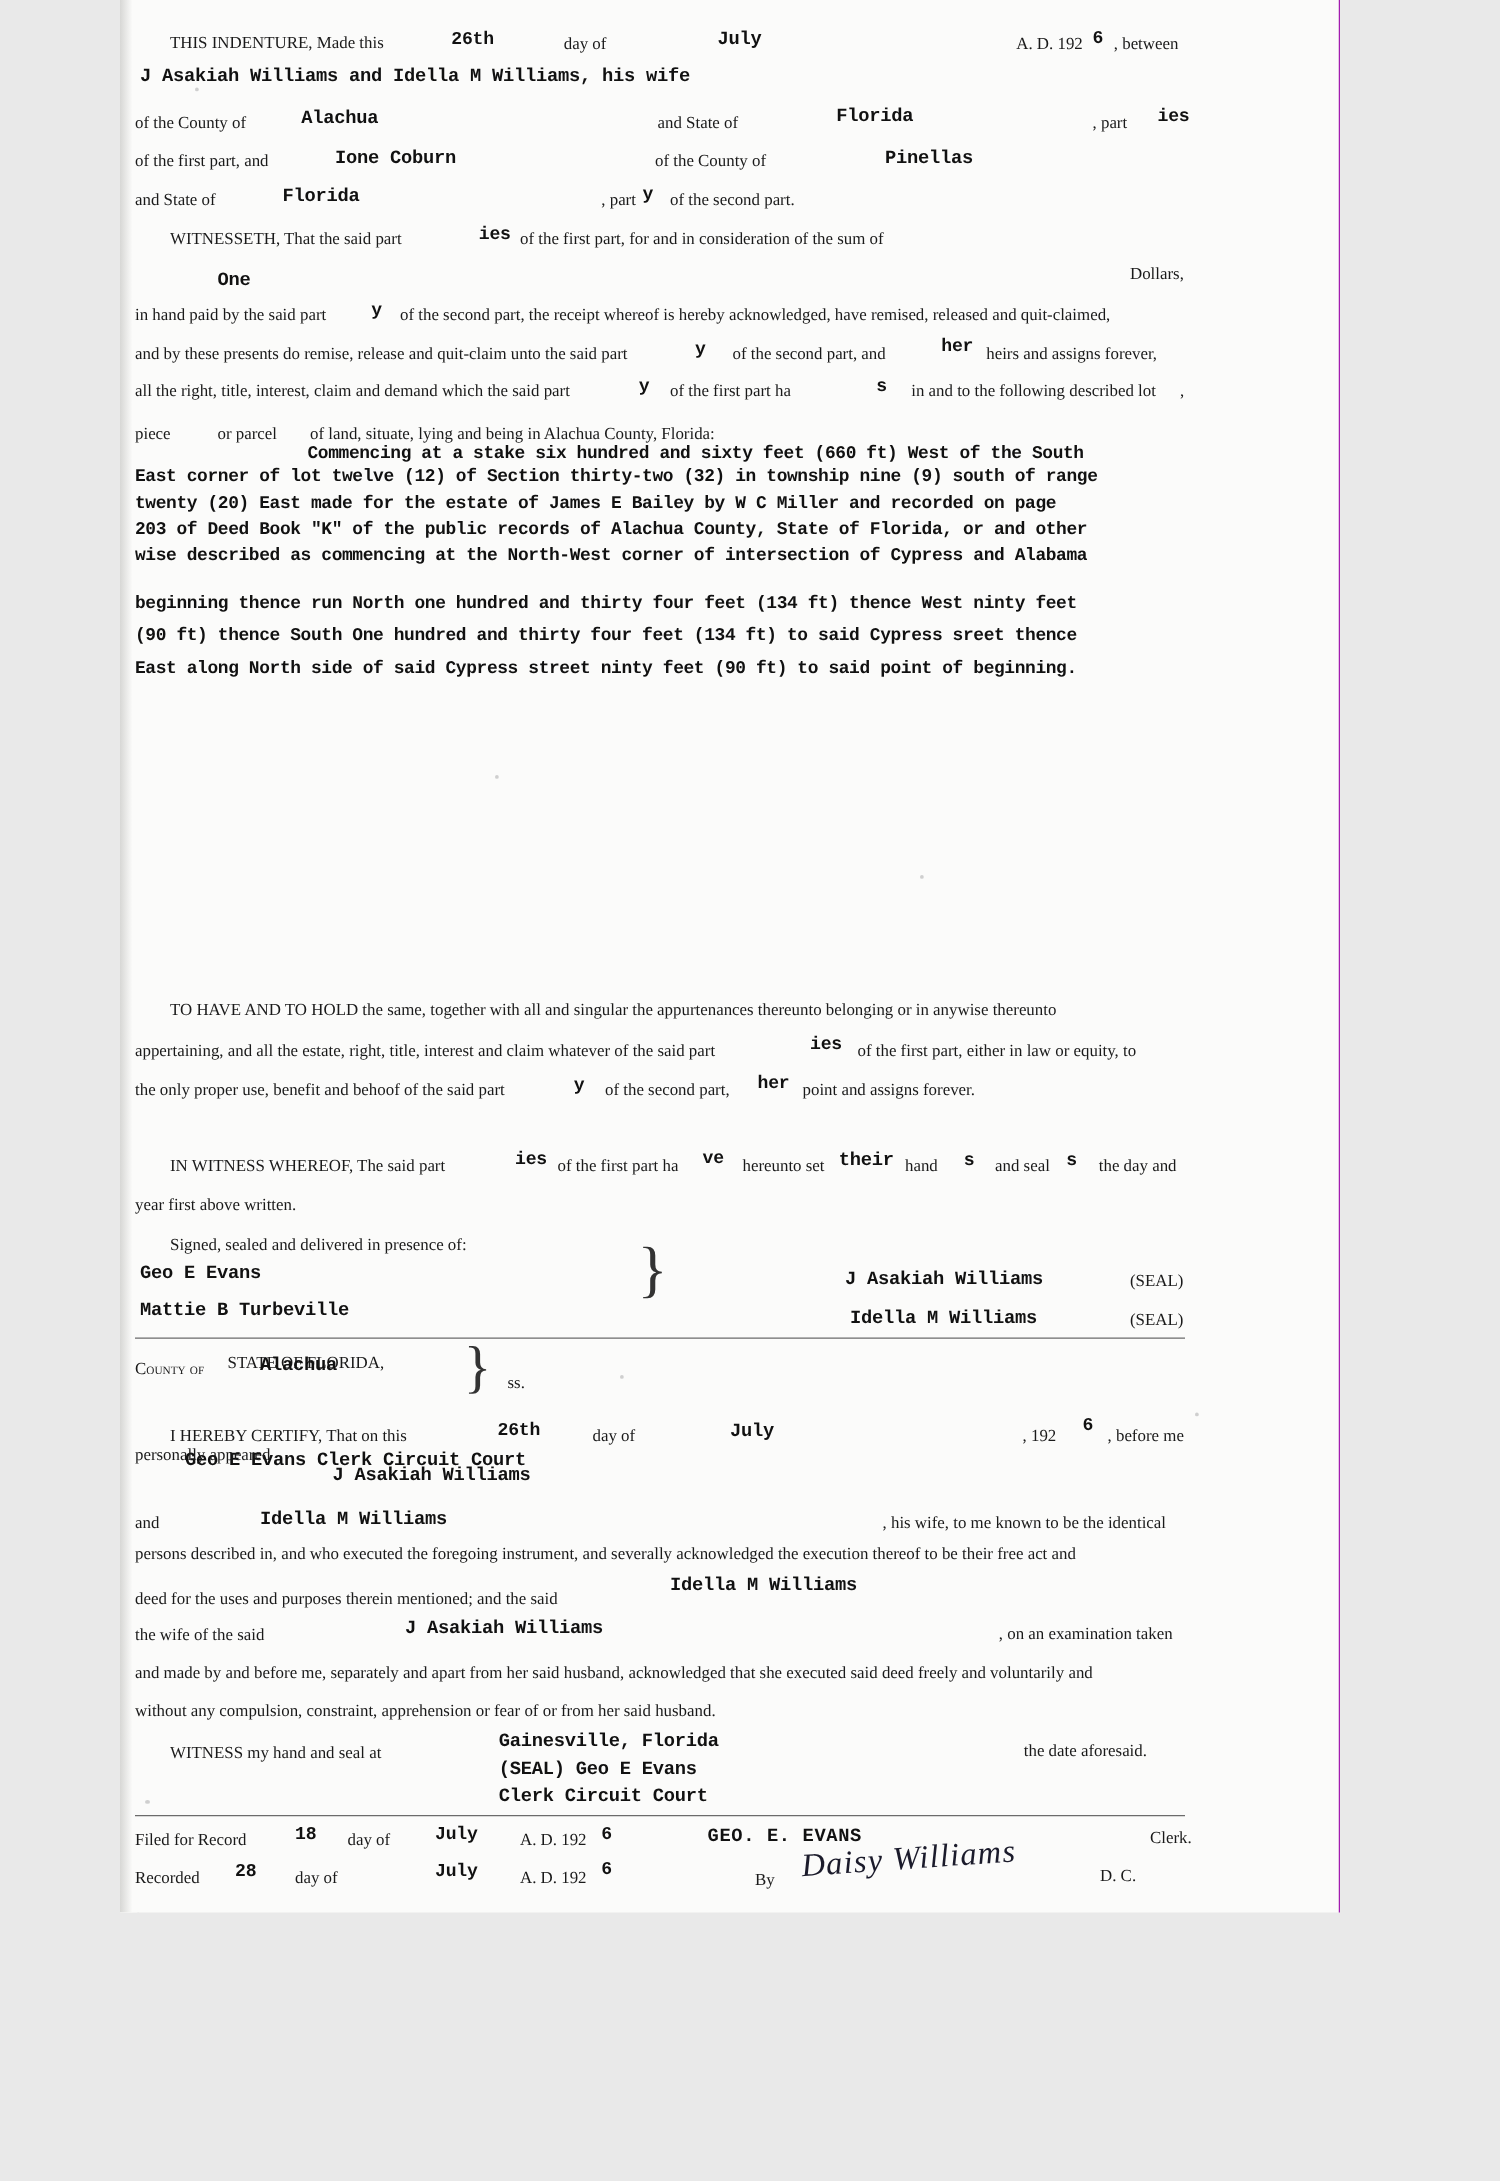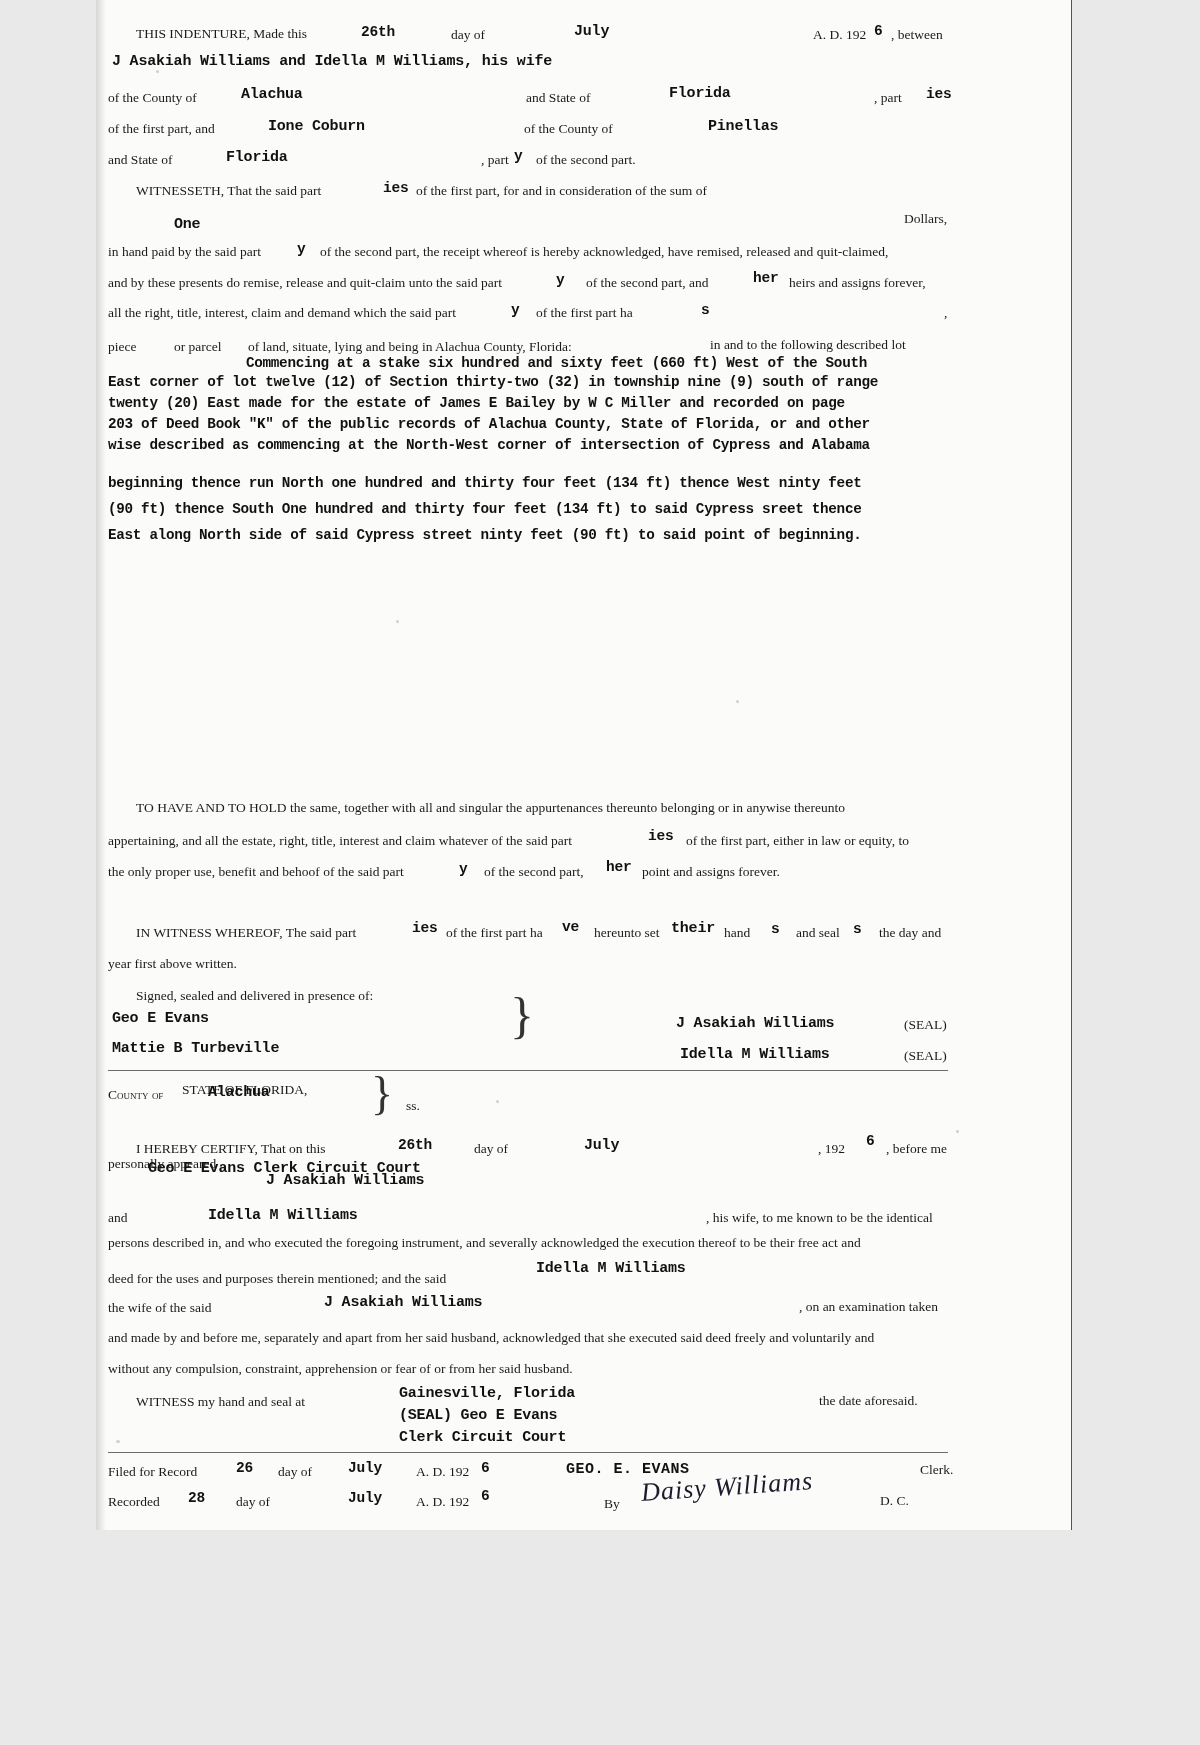--- a/index.html
+++ b/index.html
@@ -107,21 +107,21 @@
   <span class="pr" style="left:12px;top:275px;">and by these presents do remise, release and quit-claim unto the said part</span>
   <span class="tw" style="left:460px;top:272px;">y</span>
   <span class="pr" style="left:490px;top:275px;">of the second part, and</span>
   <span class="tw" style="left:657px;top:270px;">her</span>
   <span class="pr" style="left:693px;top:275px;">heirs and assigns forever,</span>
 
   <span class="pr" style="left:12px;top:305px;">all the right, title, interest, claim and demand which the said part</span>
   <span class="tw" style="left:415px;top:302px;">y</span>
   <span class="pr" style="left:440px;top:305px;">of the first part ha</span>
   <span class="tw" style="left:605px;top:302px;">s</span>
-  <span class="pr" style="left:614px;top:305px;margin-top:32px;">in and to the following described lot</span>
+  <span class="pr" style="left:633px;top:305px;">in and to the following described lot</span>
   <span class="pr" style="left:848px;top:305px;">,</span>
 
   <span class="pr" style="left:12px;top:339px;">piece</span>
   <span class="pr" style="left:78px;top:339px;">or parcel</span>
   <span class="pr" style="left:152px;top:339px;">of land, situate, lying and being in Alachua County, Florida:</span>
 
   <div class="body-blk" style="left:150px;top:352px;">Commencing at a stake six hundred and sixty feet (660 ft) West of the South</div>
   <div class="body-blk" style="left:12px;top:371px;">East corner of lot twelve (12) of Section thirty-two (32) in township nine (9) south of range</div>
   <div class="body-blk" style="left:12px;top:392px;">twenty (20) East made for the estate of James E Bailey by W C Miller and recorded on page</div>
   <div class="body-blk" style="left:12px;top:413px;">203 of Deed Book "K" of the public records of Alachua County, State of Florida, or and other</div>
@@ -201,21 +201,21 @@
 
   <span class="pr" style="left:40px;top:1394px;">WITNESS my hand and seal at</span>
   <span class="tw big" style="left:303px;top:1385px;">Gainesville, Florida</span>
   <span class="tw big" style="left:303px;top:1407px;">(SEAL)  Geo E Evans</span>
   <span class="tw big" style="left:303px;top:1429px;">Clerk Circuit Court</span>
   <span class="pr" style="left:723px;top:1393px;">the date aforesaid.</span>
 
   <div class="rule" style="left:12px;top:1452px;width:840px;"></div>
 
   <span class="pr" style="left:12px;top:1464px;">Filed for Record</span>
-  <span class="tw" style="left:140px;top:1460px;">26</span>
+  <span class="tw" style="left:140px;top:1460px;">18</span>
   <span class="pr" style="left:182px;top:1464px;">day of</span>
   <span class="tw" style="left:252px;top:1460px;">July</span>
   <span class="pr" style="left:320px;top:1464px;">A. D. 192</span>
   <span class="tw" style="left:385px;top:1460px;">6</span>
 
   <span class="pr" style="left:12px;top:1494px;">Recorded</span>
   <span class="tw" style="left:92px;top:1490px;">28</span>
   <span class="pr" style="left:140px;top:1494px;">day of</span>
   <span class="tw" style="left:252px;top:1490px;">July</span>
   <span class="pr" style="left:320px;top:1494px;">A. D. 192</span>

